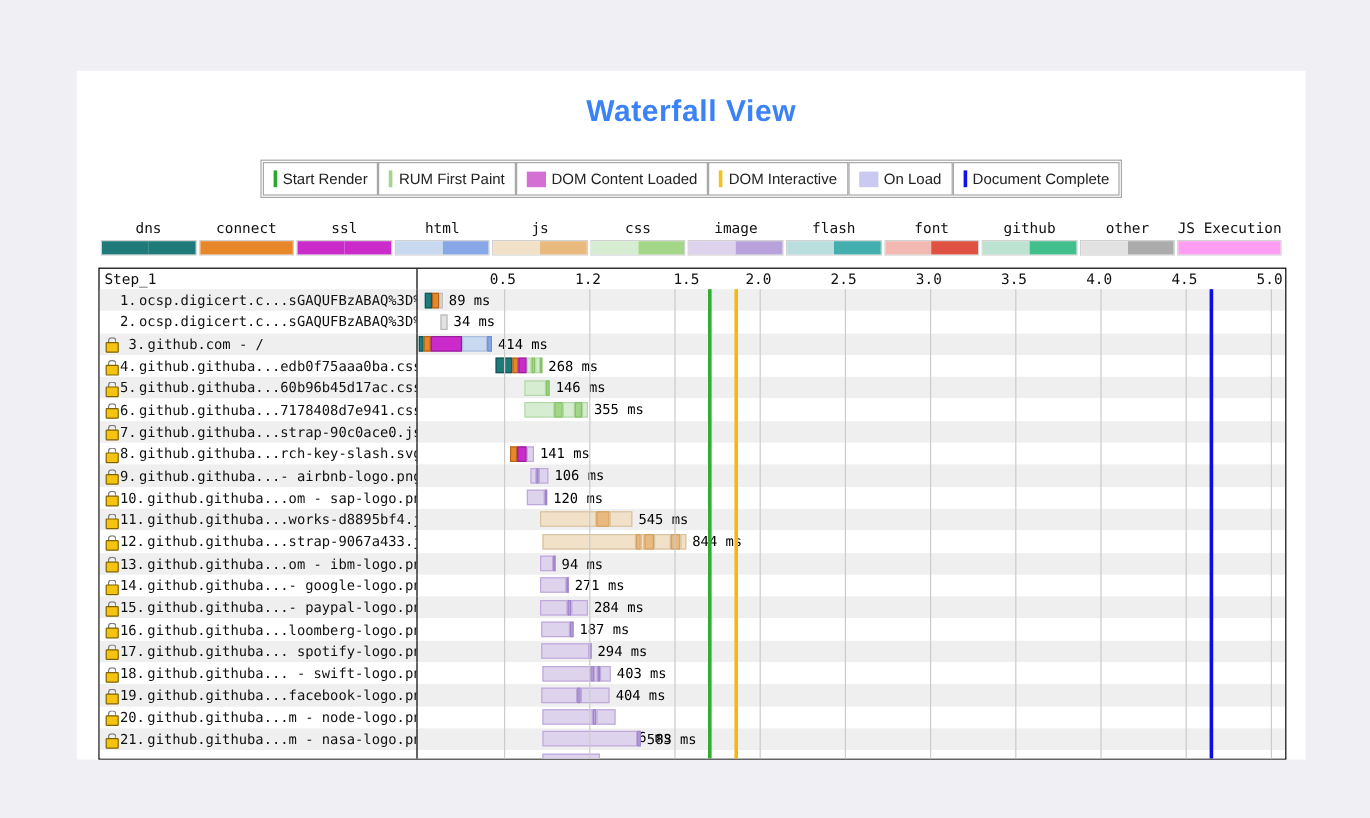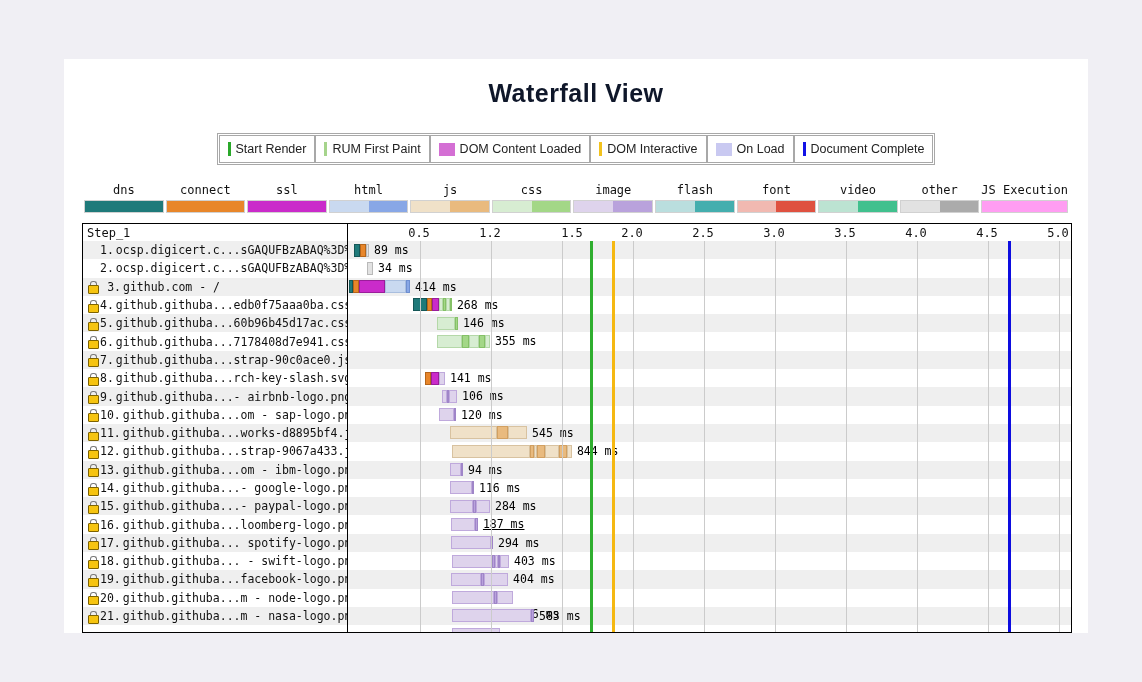--- a/index.html
+++ b/index.html
@@ -2,21 +2,21 @@
 <html><head>
 <meta charset="utf-8">
 <style>
   * { margin:0; padding:0; box-sizing:border-box; }
   html,body { width:1142px; height:682px; }
   body { background:#f0eff4; font-family:"Liberation Sans", sans-serif; position:relative; overflow:hidden; }
 
   .card { position:absolute; left:64px; top:59px; width:1024px; height:574px; background:#ffffff; }
 
   .title { position:absolute; top:20px; left:0; width:100%; text-align:center;
-           font-size:25px; font-weight:bold; color:#0f172a; letter-spacing:0.5px; }
+           font-size:25px; font-weight:bold; color:#3b82f6; letter-spacing:0.5px; }
 
   
   .legend-wrap { position:absolute; top:74px; left:0; width:100%; display:flex; justify-content:center; }
   .legend { display:flex; border:1px solid #a8a8a8; background:#fff; padding:1px; }
   .legend-cell { display:flex; align-items:center; gap:5px; border:1px solid #a8a8a8;
                  padding:6px 8px; font-size:12.5px; color:#222; white-space:nowrap; }
   .lg-line { width:3px; height:14px; display:inline-block; }
   .lg-box  { width:16px; height:13px; display:inline-block; }
 
   
@@ -155,21 +155,21 @@
         </div>
       </div>
       <div class="key-col">
         <div class="key-label">font</div>
         <div class="key-swatch">
           <span style="background: rgb(241, 185, 177);"></span>
           <span style="background: rgb(223, 81, 64);"></span>
         </div>
       </div>
       <div class="key-col">
-        <div class="key-label">video</div>
+        <div class="key-label">github</div>
         <div class="key-swatch">
           <span style="background: rgb(188, 227, 210);"></span>
           <span style="background: rgb(65, 192, 142);"></span>
         </div>
       </div>
       <div class="key-col">
         <div class="key-label">other</div>
         <div class="key-swatch">
           <span style="background: rgb(226, 226, 226);"></span>
           <span style="background: rgb(171, 171, 171);"></span>
@@ -373,21 +373,21 @@
         </div>
         <div class="wf-row even">
           <div class="wf-left">
             <span class="lock"></span>
             <span class="num">14.</span>
             <span class="url">github.githuba...- google-logo.png</span>
           </div>
           <div class="wf-right">
             <div class="seg" style="left: 101.956px; width: 22.01px; background: rgb(222, 211, 236); border-color: rgb(191, 169, 220);"></div>
             <div class="seg" style="left: 123.966px; width: 1.988px; background: rgb(185, 162, 220); border-color: rgb(159, 133, 200);"></div>
-            <span class="ms-label" style="left: 130.954px;">116 ms</span>
+            <span class="ms-label" style="left: 130.954px;">271 ms</span>
           </div>
         </div>
         <div class="wf-row odd">
           <div class="wf-left">
             <span class="lock"></span>
             <span class="num">15.</span>
             <span class="url">github.githuba...- paypal-logo.png</span>
           </div>
           <div class="wf-right">
             <div class="seg" style="left: 101.956px; width: 23.004px; background: rgb(222, 211, 236); border-color: rgb(191, 169, 220);"></div>
@@ -398,21 +398,21 @@
         </div>
         <div class="wf-row even">
           <div class="wf-left">
             <span class="lock"></span>
             <span class="num">16.</span>
             <span class="url">github.githuba...loomberg-logo.png</span>
           </div>
           <div class="wf-right">
             <div class="seg" style="left: 102.95px; width: 23.998px; background: rgb(222, 211, 236); border-color: rgb(191, 169, 220);"></div>
             <div class="seg" style="left: 126.948px; width: 2.982px; background: rgb(185, 162, 220); border-color: rgb(159, 133, 200);"></div>
-            <span class="ms-label" style="left: 134.93px; text-decoration: underline;">187 ms</span>
+            <span class="ms-label" style="left: 134.93px;">187 ms</span>
           </div>
         </div>
         <div class="wf-row odd">
           <div class="wf-left">
             <span class="lock"></span>
             <span class="num">17.</span>
             <span class="url">github.githuba... spotify-logo.png</span>
           </div>
           <div class="wf-right">
             <div class="seg" style="left: 102.95px; width: 40.044px; background: rgb(222, 211, 236); border-color: rgb(191, 169, 220);"></div>

